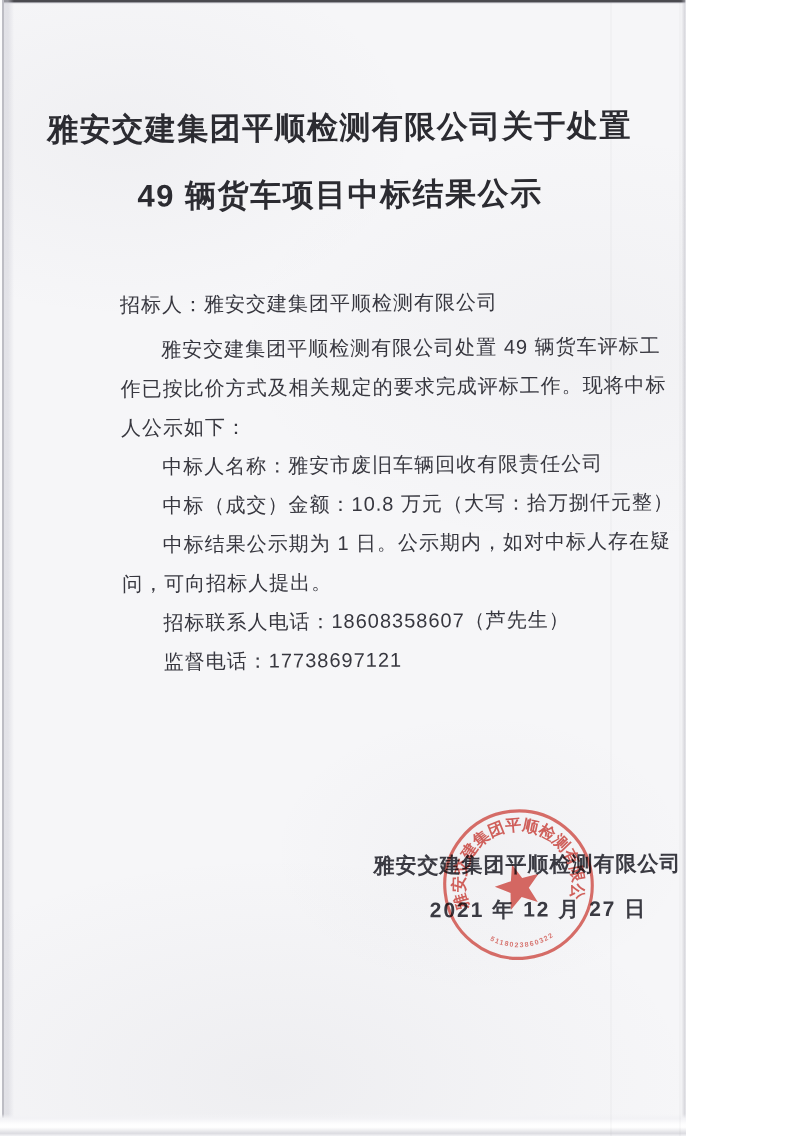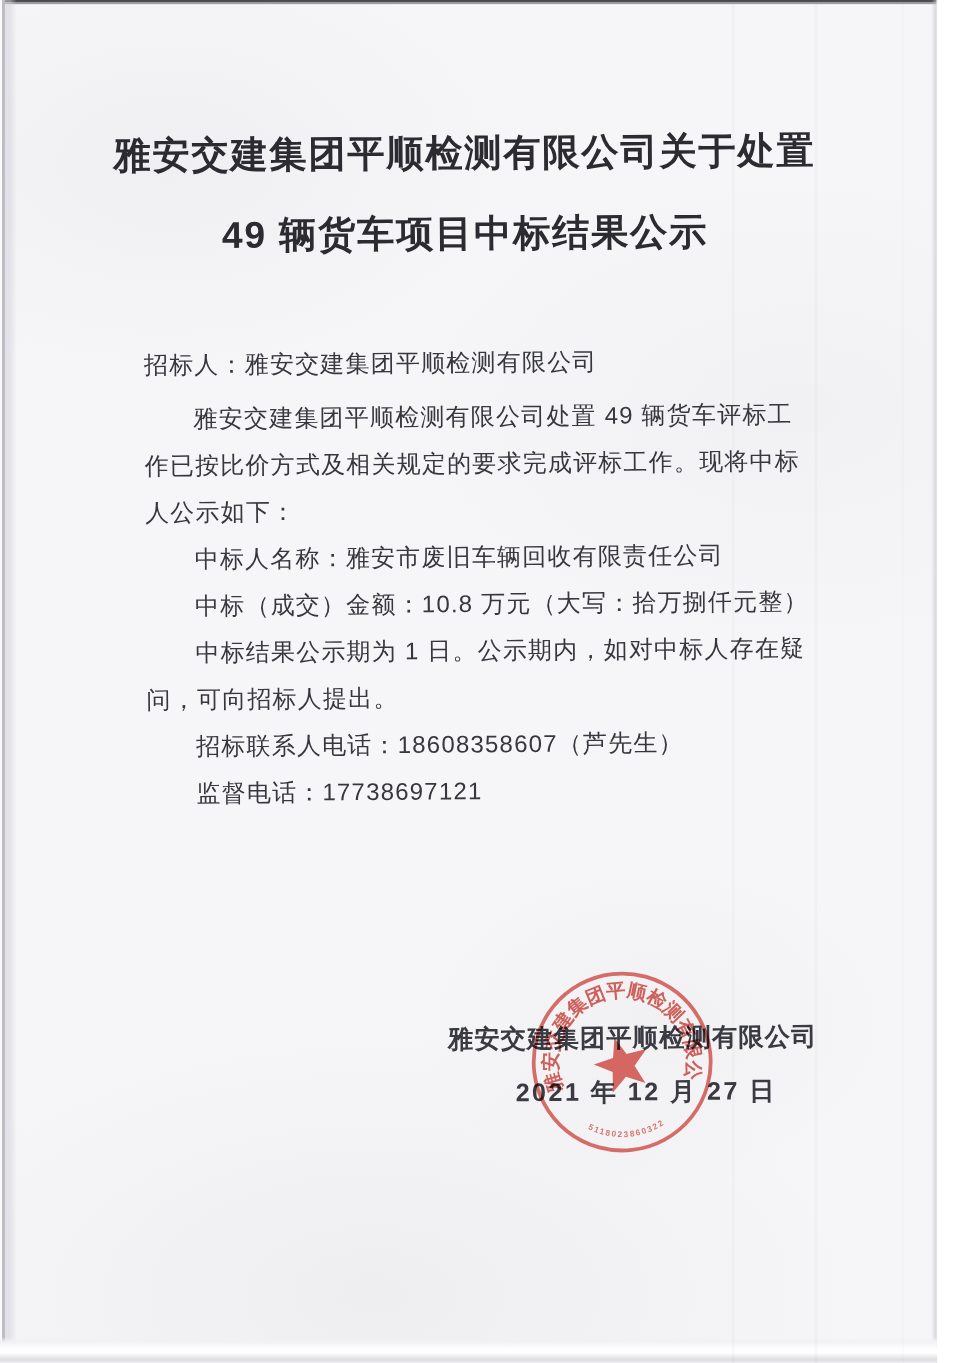--- a/index.html
+++ b/index.html
@@ -1,18 +1,18 @@
 <!DOCTYPE html>
 <html><head>
 <meta charset="utf-8">
 <style>
   html,body{margin:0;padding:0;background:#ffffff;}
   .sheet{
     position:relative;
-    width:781px;height:1136px;
+    width:686px;height:1136px;
     background:#f6f6f8;
     overflow:hidden;
     font-family:"Liberation Sans","DejaVu Sans",sans-serif;
   }
   
   .sheet::before{
     content:"";position:absolute;inset:0;pointer-events:none;
     background:
       radial-gradient(420px 260px at 18% 12%, rgba(120,120,135,0.05), transparent 70%),
       radial-gradient(500px 300px at 85% 30%, rgba(120,120,135,0.04), transparent 70%),

